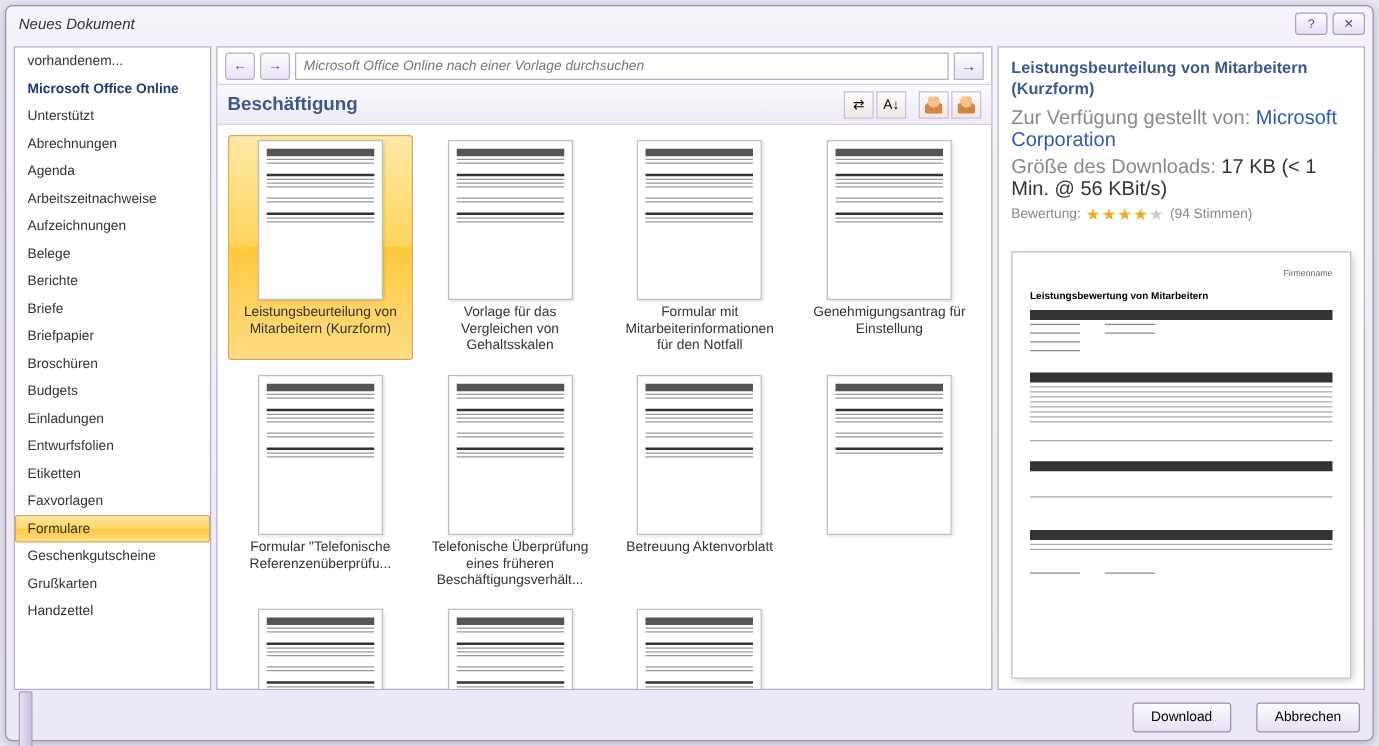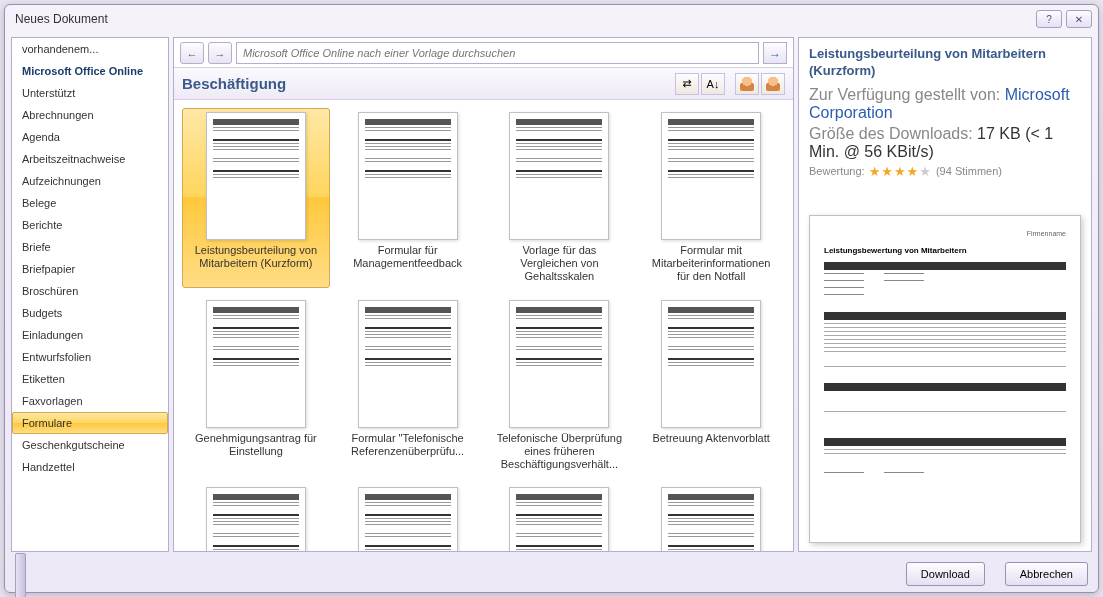--- a/index.html
+++ b/index.html
@@ -1,19 +1,19 @@
 <!DOCTYPE html>
 <html><head>
 <meta charset="utf-8">
 <style>
 * { box-sizing: border-box; margin: 0; padding: 0; font-family: "Segoe UI", Tahoma, sans-serif; }
 body { background: #e8e4f0; padding: 4px; }
 .window { width: 1095px; height: 589px; background: linear-gradient(to bottom, #f5f2fa 0%, #ede8f5 100%); border: 1px solid #9a8fb5; border-radius: 6px; box-shadow: 0 2px 8px rgba(0,0,0,.2); display: flex; flex-direction: column; }
 .titlebar { height: 28px; display: flex; align-items: center; padding: 0 6px 0 10px; font-size: 12px; color: #333; }
-.titlebar-text { flex: 1; }
+.titlebar-text { flex: 1; font-style: italic; }
 .titlebar-btns { display: flex; gap: 4px; }
 .titlebar-btn { width: 26px; height: 18px; border: 1px solid #a89fc0; border-radius: 3px; background: linear-gradient(to bottom,#fdfcff,#e6dff2); display: flex; align-items: center; justify-content: center; font-size: 10px; color: #5a4d7a; cursor: pointer; }
 .content { flex: 1; display: flex; padding: 4px 6px; gap: 4px; min-height: 0; }
 .sidebar { width: 158px; background: #fff; border: 1px solid #b5adc9; display: flex; flex-direction: column; }
 .sidebar-list { flex: 1; overflow-y: auto; position: relative; }
 .sidebar-item { font-size: 11px; padding: 5px 6px 5px 10px; cursor: pointer; color: #333; white-space: nowrap; overflow: hidden; text-overflow: ellipsis; }
 .sidebar-item.bold { font-weight: bold; color: #1a3d6d; }
 .sidebar-item.selected { background: linear-gradient(to bottom,#ffe8a6 0%,#ffd55e 49%,#ffc83c 50%,#ffdd86 100%); border: 1px solid #d6a84a; border-radius: 2px; padding: 4px 5px 4px 9px; }
 .sidebar-track { width: 16px; background: #f0ecf7; border-left: 1px solid #d4cde3; position: relative; }
 .sidebar-thumb { position: absolute; left: 2px; right: 2px; top: 2px; height: 340px; background: linear-gradient(to right,#e8e2f3,#c9bfe0); border: 1px solid #a89fc0; border-radius: 2px; }
@@ -34,21 +34,21 @@
 .thumb-line { height: 2px; background: #333; }
 .thumb-line.thin { height: 1px; background: #999; }
 .thumb-block { height: 6px; background: #555; }
 .thumb-space { height: 4px; }
 .template-label { font-size: 11px; text-align: center; margin-top: 4px; line-height: 1.2; max-width: 130px; color: #333; }
 .preview-panel { width: 294px; background: #fff; border: 1px solid #b5adc9; padding: 8px 10px; display: flex; flex-direction: column; }
 .preview-title { font-size: 13px; font-weight: bold; color: #3a5a8a; margin-bottom: 6px; line-height: 1.3; }
 .meta-row { font-size: 16px; color: #888; margin-bottom: 3px; }
 .meta-row .link { color: #2a5db0; cursor: pointer; }
 .meta-row .val { color: #333; }
-.rating-row { font-size: 11px; color: #888; display: flex; align-items: center; gap: 4px; margin-bottom: 22px; }
+.rating-row { font-size: 11px; color: #888; display: flex; align-items: center; gap: 4px; margin-bottom: 8px; }
 .stars { color: #f5a623; font-size: 13px; letter-spacing: 1px; }
 .stars .empty { color: #ccc; }
 .preview-doc { flex: 1; background: #fff; border: 1px solid #c0c0c0; box-shadow: 2px 2px 6px rgba(0,0,0,.2); padding: 14px; display: flex; flex-direction: column; gap: 3px; margin-top: 14px; }
 .pv-header { display: flex; justify-content: space-between; font-size: 7px; color: #666; margin-bottom: 6px; }
 .pv-title { font-size: 8px; font-weight: bold; margin-bottom: 4px; }
 .pv-bar { height: 8px; background: #333; color: #fff; font-size: 6px; display: flex; align-items: center; padding: 0 3px; }
 .pv-line { height: 1px; background: #aaa; }
 .pv-thin { height: 4px; display: flex; gap: 20px; }
 .pv-thin span { width: 40px; height: 1px; background: #888; }
 .footer { height: 36px; display: flex; align-items: center; justify-content: flex-end; padding: 0 10px; gap: 20px; }
@@ -81,20 +81,21 @@
           <div class="sidebar-item">Briefe</div>
           <div class="sidebar-item">Briefpapier</div>
           <div class="sidebar-item">Broschüren</div>
           <div class="sidebar-item">Budgets</div>
           <div class="sidebar-item">Einladungen</div>
           <div class="sidebar-item">Entwurfsfolien</div>
           <div class="sidebar-item">Etiketten</div>
           <div class="sidebar-item">Faxvorlagen</div>
           <div class="sidebar-item selected">Formulare</div>
           <div class="sidebar-item">Geschenkgutscheine</div>
+          <div class="sidebar-item">Grußkarten</div>
           <div class="sidebar-item">Handzettel</div>
         </div>
       <div class="sidebar-track">
           <div class="sidebar-thumb"></div>
         </div>
     </div>
 
     <div class="center">
       <div class="searchbar">
         <div class="nav-btn">←</div>
@@ -149,40 +150,20 @@
                 <div class="thumb-line thin"></div>
                 <div class="thumb-line thin"></div>
                 <div class="thumb-space"></div>
                 <div class="thumb-line thin"></div>
                 <div class="thumb-line thin"></div>
                 <div class="thumb-space"></div>
                 <div class="thumb-line"></div>
                 <div class="thumb-line thin"></div>
                 <div class="thumb-line thin"></div>
               </div>
-              <div class="template-label">Formular für Managementfeedback</div>
-            </div>
-            <div class="template-item">
-              <div class="thumb">
-                <div class="thumb-block"></div>
-                <div class="thumb-line thin"></div>
-                <div class="thumb-line thin"></div>
-                <div class="thumb-space"></div>
-                <div class="thumb-line"></div>
-                <div class="thumb-line thin"></div>
-                <div class="thumb-line thin"></div>
-                <div class="thumb-line thin"></div>
-                <div class="thumb-space"></div>
-                <div class="thumb-line thin"></div>
-                <div class="thumb-line thin"></div>
-                <div class="thumb-space"></div>
-                <div class="thumb-line"></div>
-                <div class="thumb-line thin"></div>
-                <div class="thumb-line thin"></div>
-              </div>
               <div class="template-label">Vorlage für das Vergleichen von Gehaltsskalen</div>
             </div>
             <div class="template-item">
               <div class="thumb">
                 <div class="thumb-block"></div>
                 <div class="thumb-line thin"></div>
                 <div class="thumb-line thin"></div>
                 <div class="thumb-space"></div>
                 <div class="thumb-line"></div>
                 <div class="thumb-line thin"></div>

